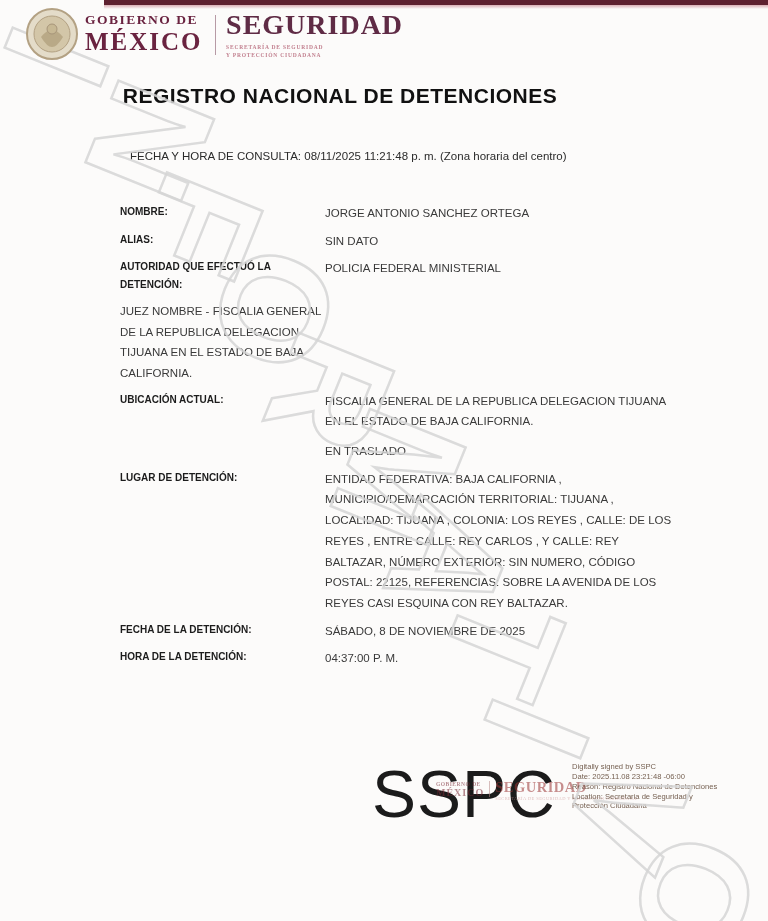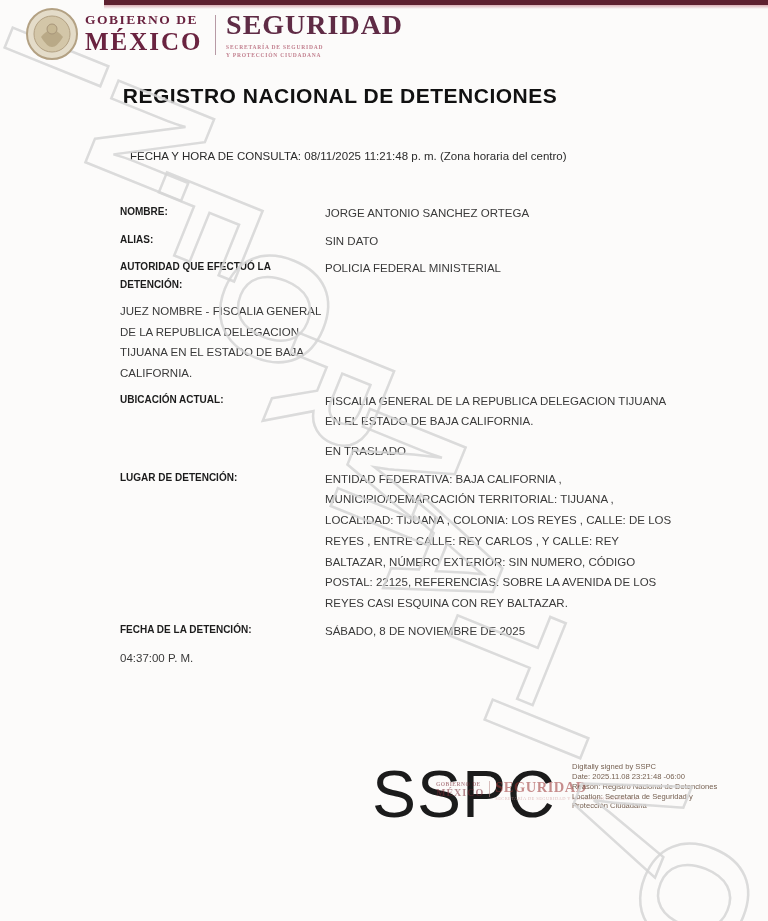--- a/index.html
+++ b/index.html
@@ -145,20 +145,21 @@
           <p>ENTIDAD FEDERATIVA: BAJA CALIFORNIA , MUNICIPIO/DEMARCACIÓN TERRITORIAL: TIJUANA , LOCALIDAD: TIJUANA , COLONIA: LOS REYES , CALLE: DE LOS REYES , ENTRE CALLE: REY CARLOS , Y CALLE: REY BALTAZAR, NÚMERO EXTERIOR: SIN NUMERO, CÓDIGO POSTAL: 22125, REFERENCIAS: SOBRE LA AVENIDA DE LOS REYES CASI ESQUINA CON REY BALTAZAR.</p>
         </div>
       </div>
       <div class="row">
         <div class="flabel">FECHA DE LA DETENCIÓN:</div>
         <div class="fvalue">
           <p>SÁBADO, 8 DE NOVIEMBRE DE 2025</p>
         </div>
       </div>
       <div class="row">
+        <div class="flabel">HORA DE LA DETENCIÓN:</div>
         <div class="fvalue">
           <p>04:37:00 P. M.</p>
         </div>
       </div>
     </div>
 
   <div class="sspc">SSPC</div>
 
   <div class="stamp">
     <span class="s-gob">

